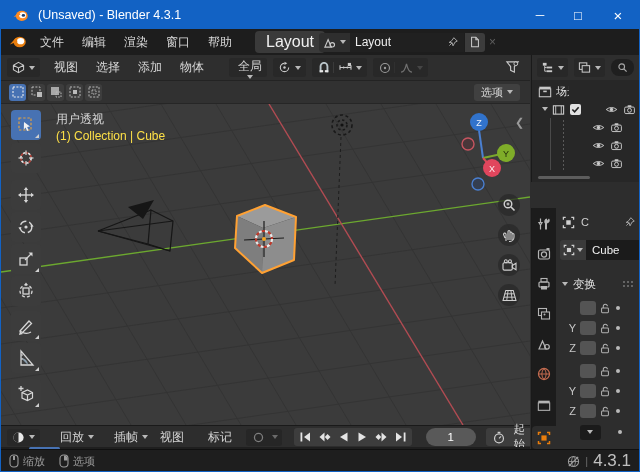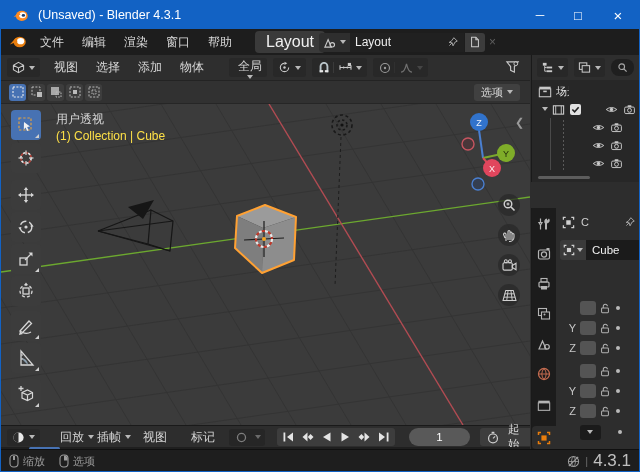--- a/index.html
+++ b/index.html
@@ -411,21 +411,21 @@
   <div class="ab f" style="left:0;top:424px;width:529px;height:22px;background:#2d2d2d;border-top:1px solid #1a1a1a;">
     <div class="grpbtn" style="margin-left:6px;height:17px;">
       <svg width="13" height="13" viewBox="0 0 14 14">
           <circle cx="7" cy="7" r="5.5" fill="#e8e8e8"></circle>
           <path d="M7 1.5 A5.5 5.5 0 0 0 7 12.5 Z" fill="#2d2d2d"></path>
         </svg>
       <span class="chev"></span>
     </div>
     <span class="txt" style="margin-left:20px;">回放</span>
       <span class="chev"></span>
-    <span class="txt" style="margin-left:3px;">插帧</span>
+    <span class="txt" style="margin-left:20px;">插帧</span>
       <span class="chev"></span>
     <span class="txt" style="margin-left:12px;">视图</span>
     <span class="txt" style="margin-left:24px;">标记</span>
     <div class="f" style="margin-left:14px;background:#262626;border-radius:3px;height:17px;padding:0 4px;">
       <span style="display:flex;padding:0 3px;">
         <svg width="11" height="11" viewBox="0 0 12 12">
             <circle cx="6" cy="6" r="4.4" fill="none" stroke="#7e7e7e" stroke-width="1.4"></circle>
           </svg>
       </span>
       <span class="chev dim" style="margin-left:5px;"></span>
@@ -659,20 +659,34 @@
         <svg width="12" height="12">
             <use href="#i-objsq"></use>
           </svg>
         <span class="chev" style="margin-left:2px;"></span>
       </div>
       <div class="f" style="background:#1b1b1b;border-radius:0 3px 3px 0;height:20px;width:46px;padding:0 6px;">
         <span style="color:#f0f0f0;font-size:11.5px;">Cube</span>
       </div>
     </div>
 
+    <div class="ab f" style="left:26px;top:68px;height:16px;width:78px;">
+      <span class="chev"></span>
+      <span style="color:#e2e2e2;font-size:11.5px;margin-left:5px;">变换</span>
+      <svg width="14" height="8" viewBox="0 0 14 8" style="margin-left:auto;">
+        <g fill="#777">
+            <circle cx="2" cy="2" r="1"></circle>
+            <circle cx="6" cy="2" r="1"></circle>
+            <circle cx="10" cy="2" r="1"></circle>
+            <circle cx="2" cy="6" r="1"></circle>
+            <circle cx="6" cy="6" r="1"></circle>
+            <circle cx="10" cy="6" r="1"></circle>
+          </g>
+      </svg>
+    </div>
 
     <div class="ab f" style="left:30px;top:92px;height:16px;width:60px;">
       <span style="width:14px;text-align:right;color:#c8c8c8;font-size:11px;"></span>
       <span class="field" style="width:16px;margin-left:4px;"></span>
       <span style="margin-left:3px;display:flex;">
           <svg class="oi" width="12" height="12">
             <use href="#i-lock"></use>
           </svg>
         </span>
       <span class="dot" style="margin-left:5px;"></span>

